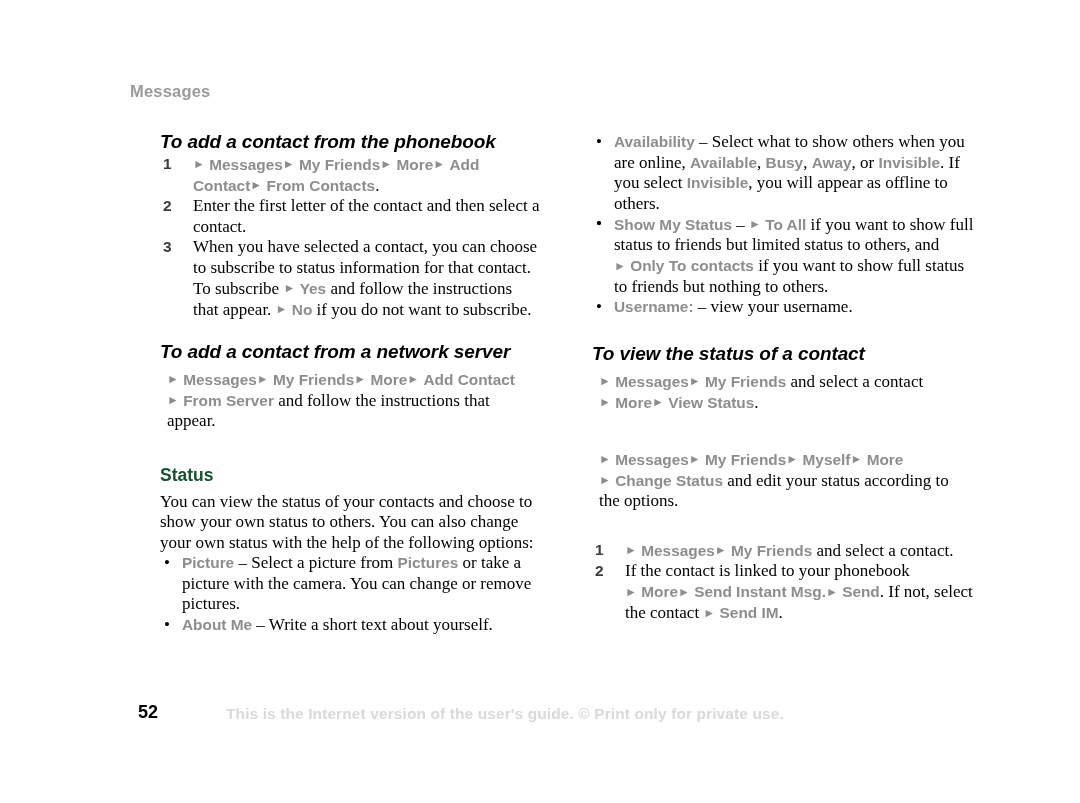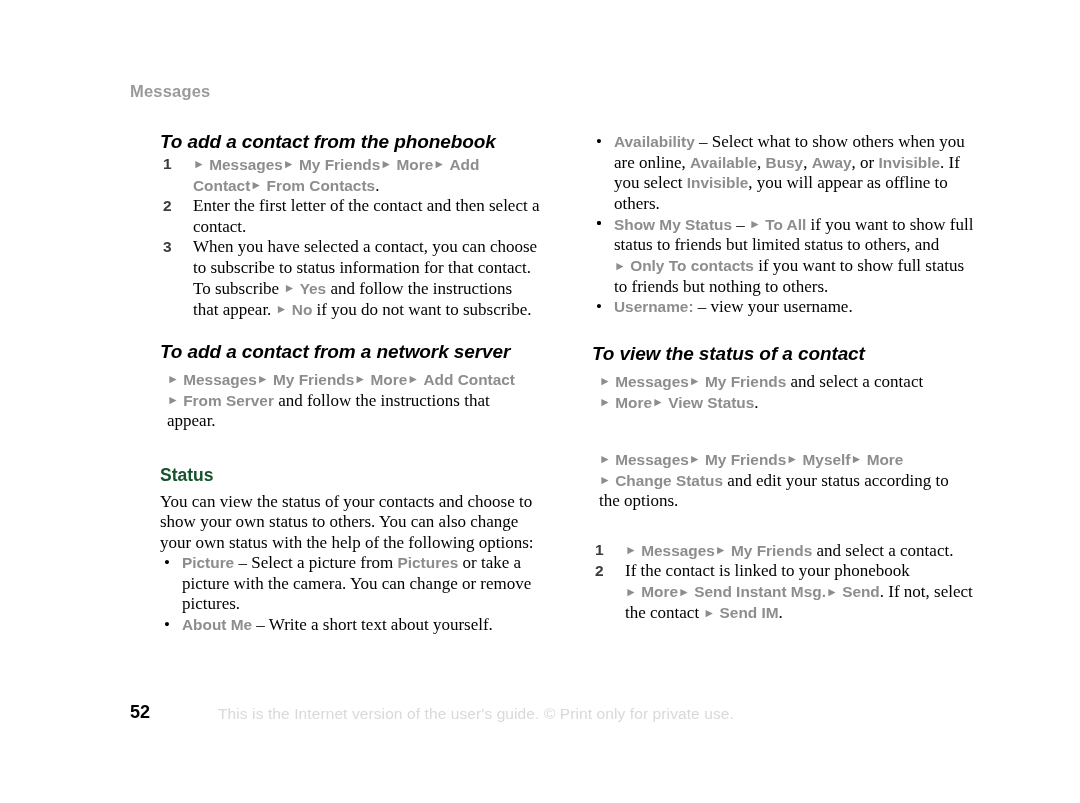--- a/index.html
+++ b/index.html
@@ -127,40 +127,40 @@
   
   .pathline {
     font-size: 17px;
     line-height: 20.5px;
     margin: 7px;
   }
 
   
   .footer {
     position: absolute;
-    left: 0;
+    left: 8px;
     top: 702px;
     width: 980px;
     height: 28px;
   }
   .page-num {
     position: absolute;
     left: 130px;
     top: 0;
     font-family: "Liberation Sans", sans-serif;
     font-weight: bold;
     font-size: 18px;
     color: #000;
   }
   .footer-note {
     position: absolute;
     left: 218px;
     top: 3px;
     font-family: "Liberation Sans", sans-serif;
-    font-weight: normal;
+    font-weight: bold;
     font-size: 15.5px;
     letter-spacing: 0.1px;
     color: #d9d9d9;
     white-space: nowrap;
   }
 </style>
 </head>
 <body>
 
 <div class="running-header">Messages</div>

